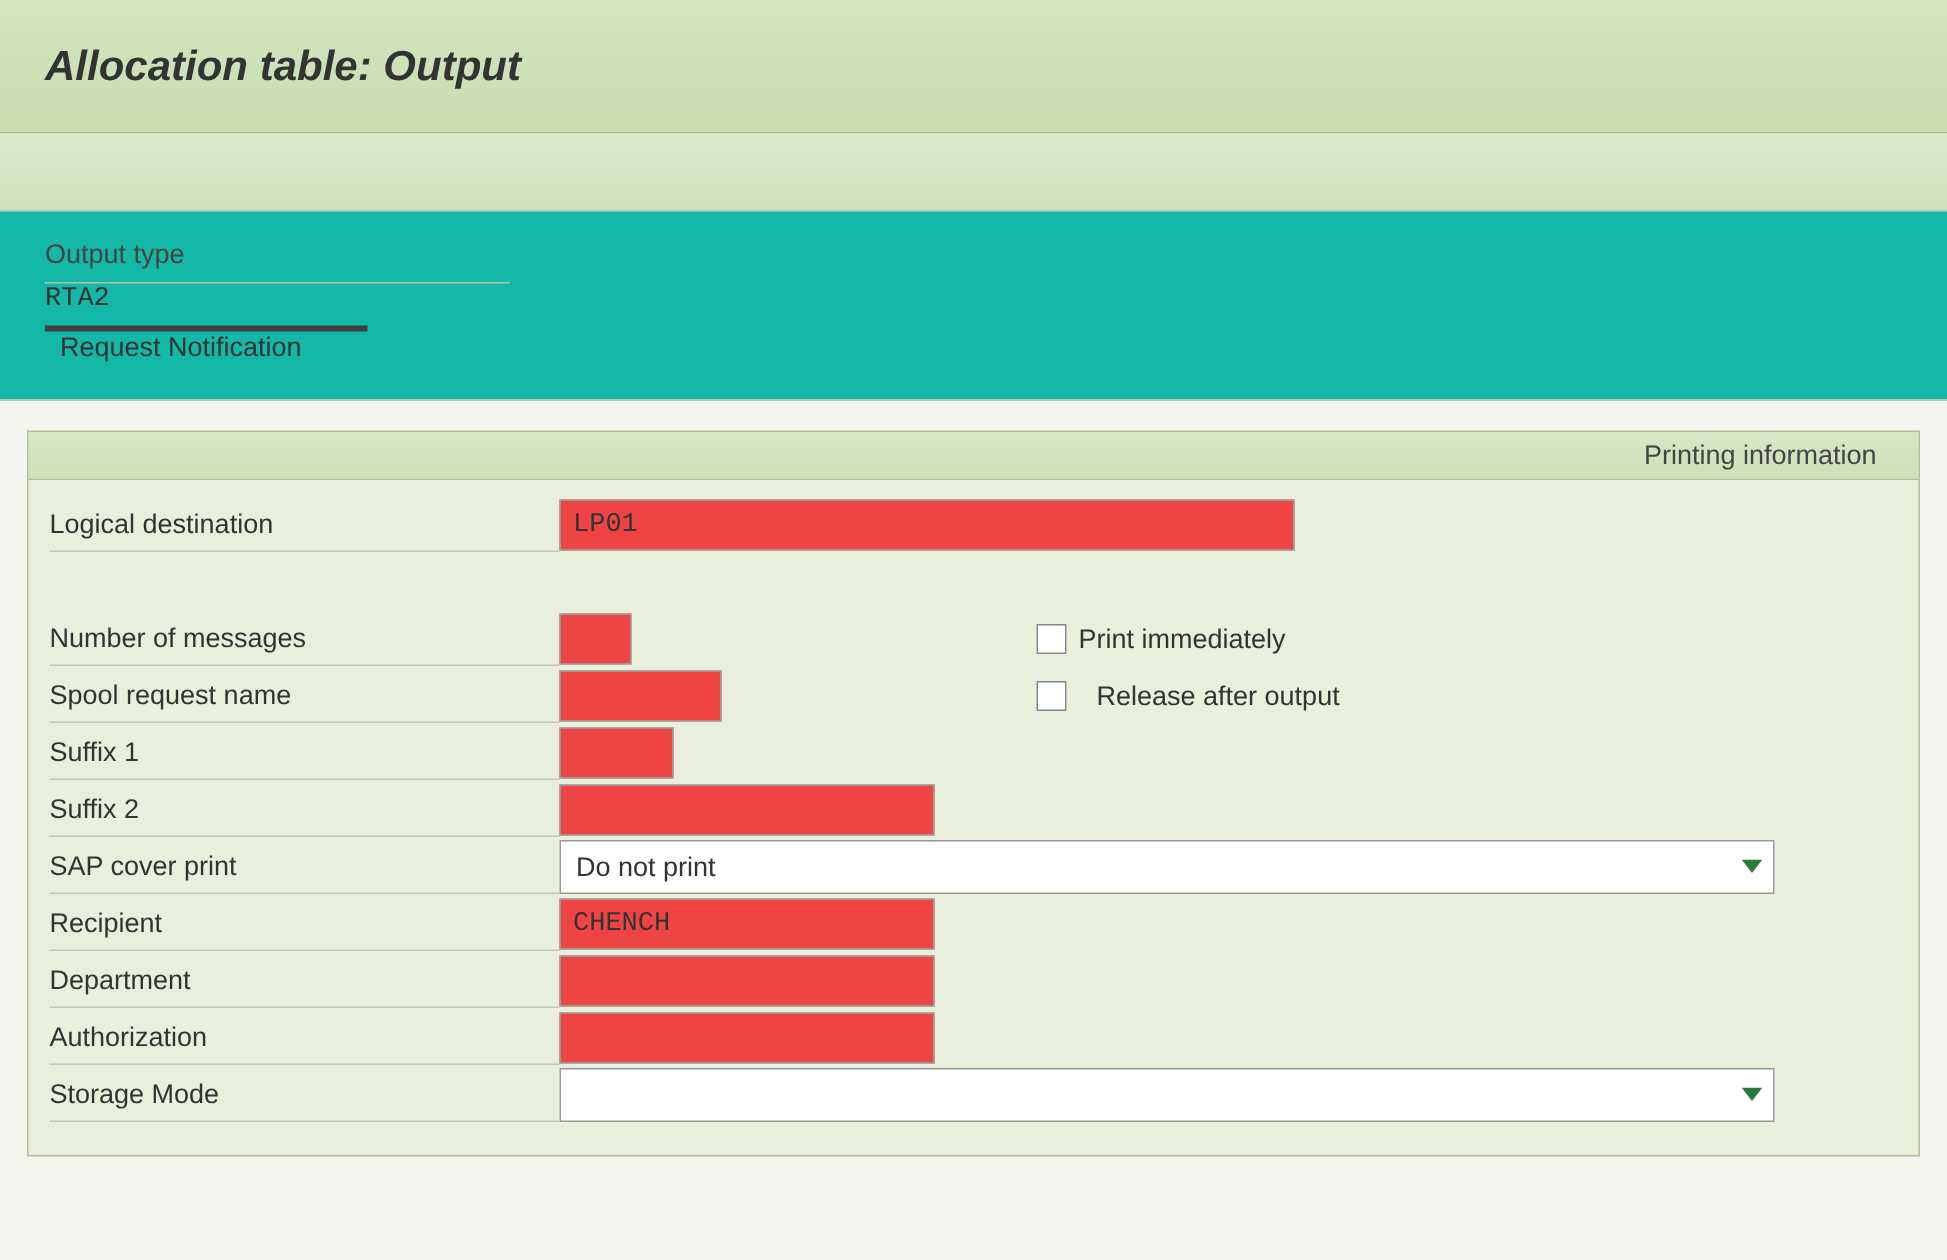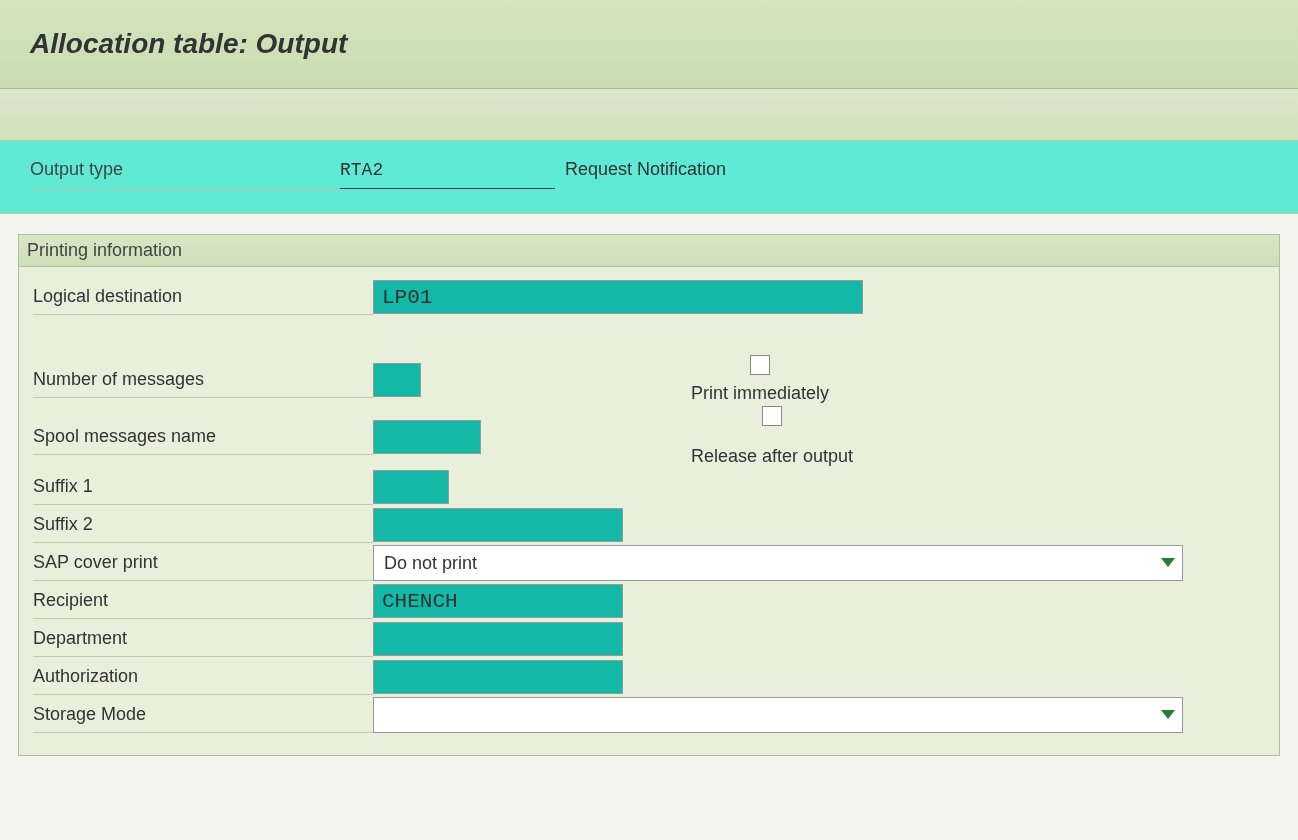--- a/index.html
+++ b/index.html
@@ -25,53 +25,55 @@
       font-weight: bold;
       font-style: italic;
       color: #333;
     }
     .toolbar-area {
       background: linear-gradient(to bottom, #dce8cc, #d0e0bc);
       height: 52px;
       border-bottom: 1px solid #b8c8a8;
     }
     .info-bar {
-      background: #5eead4;
+      background: #14b8a6;
       padding: 18px 30px 24px 30px;
       display: flex;
       align-items: baseline;
       gap: 0;
       border-bottom: 1px solid #c0c8b0;
+      flex-direction: column;
     }
     .info-label {
       color: #444;
       width: 310px;
       border-bottom: 1px solid #b8c0a8;
       padding-bottom: 8px;
     }
     .info-value {
       font-family: 'Courier New', monospace;
       color: #333;
       width: 215px;
-      border-bottom: 1px solid #404040;
+      border-bottom: 4px solid #404040;
       padding-bottom: 8px;
     }
     .info-desc {
       color: #333;
       padding-left: 10px;
     }
     .group-container {
       margin: 20px 18px 0 18px;
     }
     .group-title {
       background: linear-gradient(to bottom, #d8e6c6, #cde0b8);
-      padding: 5px 8px;
+      padding: 5px 28px;
       color: #444;
       border: 1px solid #b0c098;
       border-bottom: none;
+      text-align: right;
     }
     .group-body {
       background: #e8f0dc;
       border: 1px solid #b0c098;
       padding: 12px 4px 20px 14px;
     }
     .form-row {
       display: flex;
       align-items: center;
       margin-bottom: 2px;
@@ -80,23 +82,23 @@
       margin-bottom: 40px;
     }
     .form-label {
       width: 340px;
       color: #333;
       border-bottom: 1px solid #c0c8b0;
       padding: 7px 0;
     }
     .input-text {
       border: 1px solid #999;
-      background: #14b8a6;
+      background: #ef4444;
       font-family: 'Courier New', monospace;
-      font-size: 21px;
+      font-size: 18px;
       padding: 4px 8px;
       color: #333;
       height: 34px;
     }
     .input-w-tiny { width: 48px; }
     .input-w-small { width: 108px; }
     .input-w-suffix1 { width: 76px; }
     .input-w-med { width: 250px; }
     .input-w-wide { width: 490px; }
     .input-w-full { width: 920px; }
@@ -120,21 +122,20 @@
       display: flex;
       align-items: center;
       justify-content: center;
     }
     .dropdown-w { width: 810px; }
     .checkbox-group {
       display: flex;
       align-items: center;
       gap: 8px;
       margin-left: 270px;
-      flex-direction: column;
     }
     .checkbox-group.second {
       margin-left: 230px;
     }
     .checkbox-box {
       width: 20px;
       height: 20px;
       border: 1px solid #888;
       background: #fff;
       cursor: pointer;
@@ -174,21 +175,21 @@
     <div class="form-row">
       <div class="form-label">Number of messages</div>
       <input type="text" class="input-text input-w-tiny" value="" style="">
       <div class="right-col checkbox-group">
         <div class="checkbox-box"></div>
         <div class="checkbox-label">Print immediately</div>
       </div>
     </div>
 
     <div class="form-row">
-      <div class="form-label">Spool messages name</div>
+      <div class="form-label">Spool request name</div>
       <input type="text" class="input-text input-w-small" value="" style="">
       <div class="right-col checkbox-group second" style="margin-left:210px;gap:20px;">
         <div class="checkbox-box"></div>
         <div class="checkbox-label">Release after output</div>
       </div>
     </div>
 
     <div class="form-row">
       <div class="form-label">Suffix 1</div>
       <input type="text" class="input-text input-w-suffix1" value="" style="">

